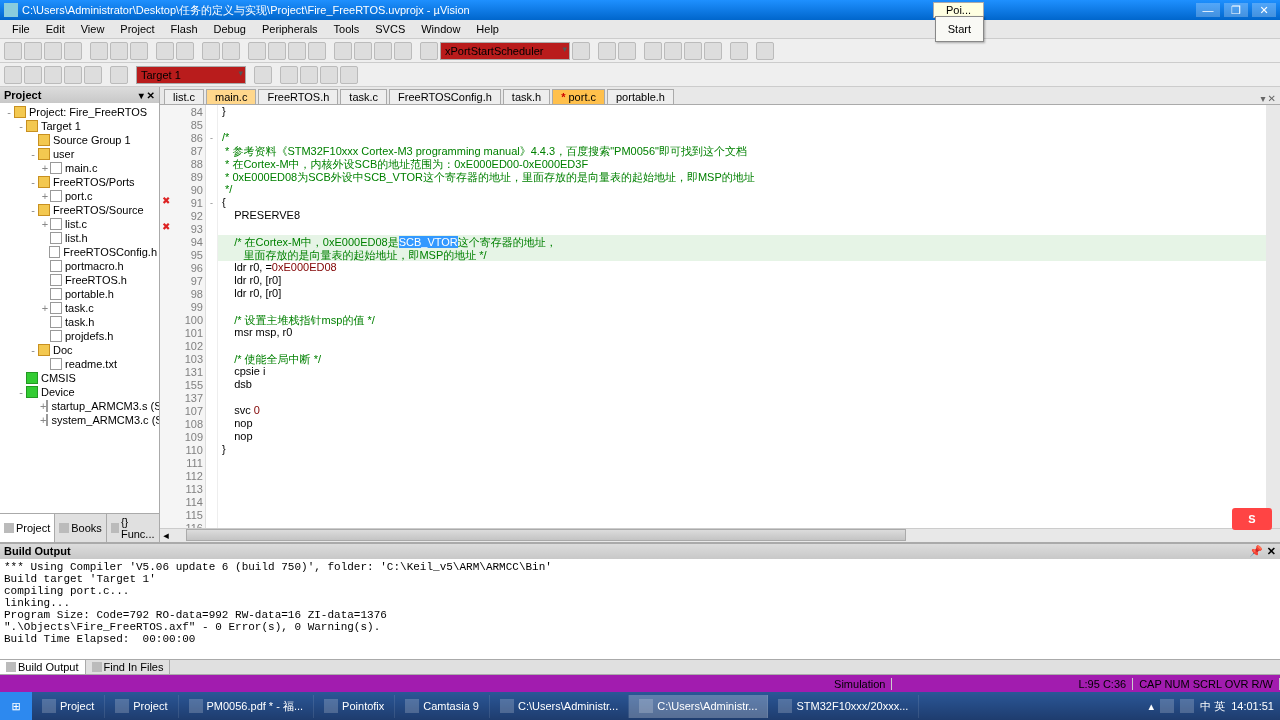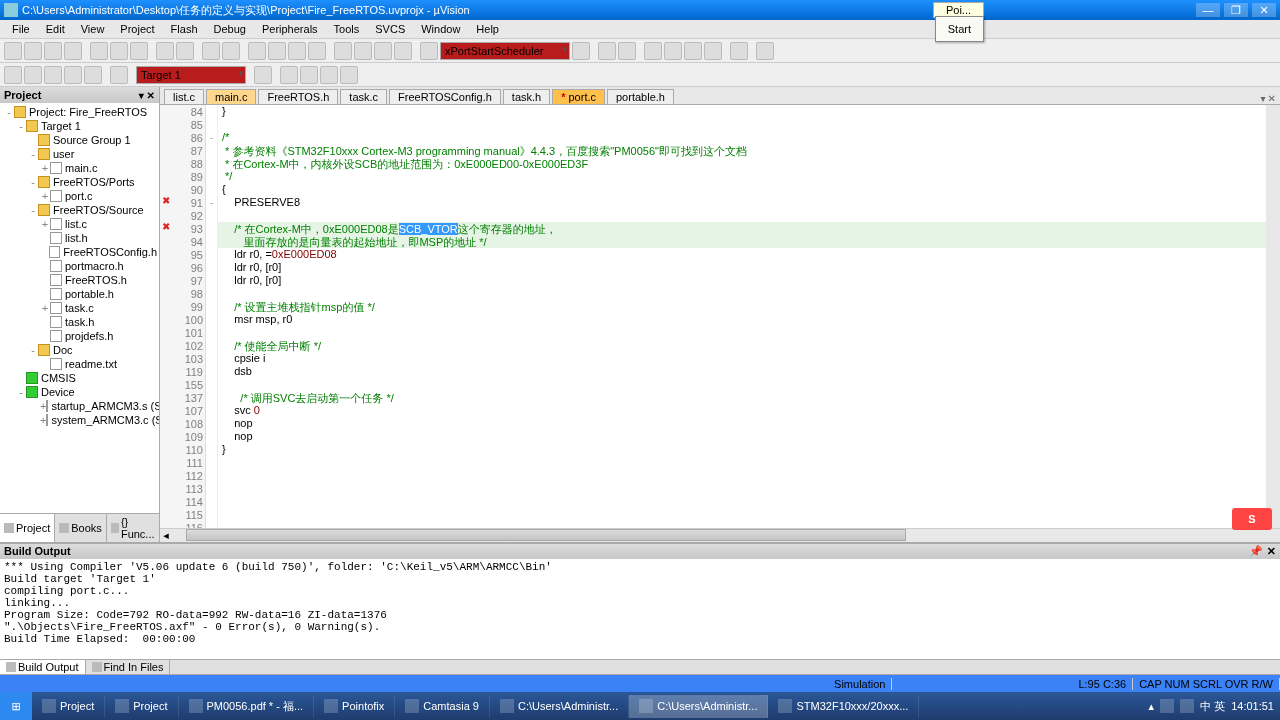--- a/index.html
+++ b/index.html
@@ -60,21 +60,21 @@
 .hscroll { height:14px; background:#e8e8e8; border-top:1px solid #ccc; display:flex;}
 .hscroll .thumb { width:720px; height:12px; background:linear-gradient(#dcdcdc,#c4c4c4); border:1px solid #aaa; margin:0 14px;}
 .build { height:132px; display:flex; flex-direction:column; border-top:2px solid #aaa;}
 .build-title { background:linear-gradient(#dcdcdc,#c8c8c8); padding:1px 4px; font-weight:bold; display:flex; justify-content:space-between;}
 .build-title .gp{display:flex;gap:4px;}
 .build-body { flex:1; background:#fff; overflow:auto; font-family:"Courier New",monospace; font-size:11px; padding:2px 4px; white-space:pre;}
 .build-tabs { display:flex; background:#e0e0e0; border-top:1px solid #aaa;}
 .build-tabs .btab { padding:1px 6px; border-right:1px solid #aaa; font-size:10px; display:flex; align-items:center; gap:2px;}
 .build-tabs .btab.active { background:#fff;}
 .build-tabs .bicon{width:10px;height:10px;background:#bbb;}
-.statusbar { height:18px; background:#3b82f6; border-top:1px solid #aaa; display:flex; align-items:center; font-size:11px;}
+.statusbar { height:18px; background:#a21caf; border-top:1px solid #aaa; display:flex; align-items:center; font-size:11px;}
 .statusbar .cell { padding:0 6px; border-right:1px solid #ccc; }
 .statusbar .spacer { flex:1; }
 .taskbar { height:28px; background:linear-gradient(#2b5797,#1e3c6e); display:flex; align-items:center; color:#fff; }
 .taskbar .start { width:32px; height:28px; background:#2d89ef; display:flex; align-items:center; justify-content:center; }
 .taskbar .titem { padding:4px 10px; display:flex; align-items:center; gap:4px; border-right:1px solid rgba(255,255,255,.1); font-size:11px;}
 .taskbar .titem.active { background:rgba(255,255,255,.25); }
 .taskbar .tray { margin-left:auto; display:flex; align-items:center; gap:6px; padding:0 6px; font-size:11px;}
 .taskbar .ticon { width:14px; height:14px; background:#fff3; }
 .logo-overlay { position:absolute; right:8px; bottom:190px; width:40px; height:22px; background:#f44; border-radius:3px; color:#fff; display:flex; align-items:center; justify-content:center; font-weight:bold;}
 .vscroll { width:14px; background:#e8e8e8; }
@@ -364,21 +364,21 @@
           <div class="mrow">94</div>
           <div class="mrow">95</div>
           <div class="mrow">96</div>
           <div class="mrow">97</div>
           <div class="mrow">98</div>
           <div class="mrow">99</div>
           <div class="mrow">100</div>
           <div class="mrow">101</div>
           <div class="mrow">102</div>
           <div class="mrow">103</div>
-          <div class="mrow">119</div>
+          <div class="mrow">131</div>
           <div class="mrow">155</div>
           <div class="mrow">137</div>
           <div class="mrow">107</div>
           <div class="mrow">108</div>
           <div class="mrow">109</div>
           <div class="mrow">110</div>
           <div class="mrow">111</div>
           <div class="mrow">112</div>
           <div class="mrow">113</div>
           <div class="mrow">114</div>
@@ -419,38 +419,38 @@
           <div class="frow"></div>
           <div class="frow"></div>
           <div class="frow"></div>
         </div>
       <div class="lines" id="lines">
           <div class="line">}</div>
           <div class="line"></div>
           <div class="line"><span class="cm">/*</span></div>
           <div class="line"><span class="cm"> * 参考资料《STM32F10xxx Cortex-M3 programming manual》4.4.3，百度搜索"PM0056"即可找到这个文档</span></div>
           <div class="line"><span class="cm"> * 在Cortex-M中，内核外设SCB的地址范围为：0xE000ED00-0xE000ED3F</span></div>
+          <div class="line"><span class="cm"> * 0xE000ED08为SCB外设中SCB_VTOR这个寄存器的地址，里面存放的是向量表的起始地址，即MSP的地址</span></div>
           <div class="line"><span class="cm"> */</span></div>
           <div class="line">{</div>
           <div class="line">    PRESERVE8</div>
           <div class="line"></div>
           <div class="line hl"><span class="cm">    /* 在Cortex-M中，0xE000ED08是<span class="sel">SCB_VTOR</span>这个寄存器的地址，</span></div>
           <div class="line hl"><span class="cm">       里面存放的是向量表的起始地址，即MSP的地址 */</span></div>
           <div class="line">    ldr r0, =<span class="nm">0xE000ED08</span></div>
           <div class="line">    ldr r0, [r0]</div>
           <div class="line">    ldr r0, [r0]</div>
           <div class="line"></div>
           <div class="line"><span class="cm">    /* 设置主堆栈指针msp的值 */</span></div>
           <div class="line">    msr msp, r0</div>
           <div class="line"></div>
           <div class="line"><span class="cm">    /* 使能全局中断 */</span></div>
           <div class="line">    cpsie i</div>
           <div class="line">    dsb</div>
           <div class="line"></div>
-          <div class="line"><span class="cm">      /* 调用SVC去启动第一个任务 */</span></div>
           <div class="line">    svc <span class="nm">0</span></div>
           <div class="line">    nop</div>
           <div class="line">    nop</div>
           <div class="line">}</div>
           <div class="line"></div>
           <div class="line"></div>
         </div>
       <div class="vscroll"></div>
     </div>
     <div class="hscroll">

